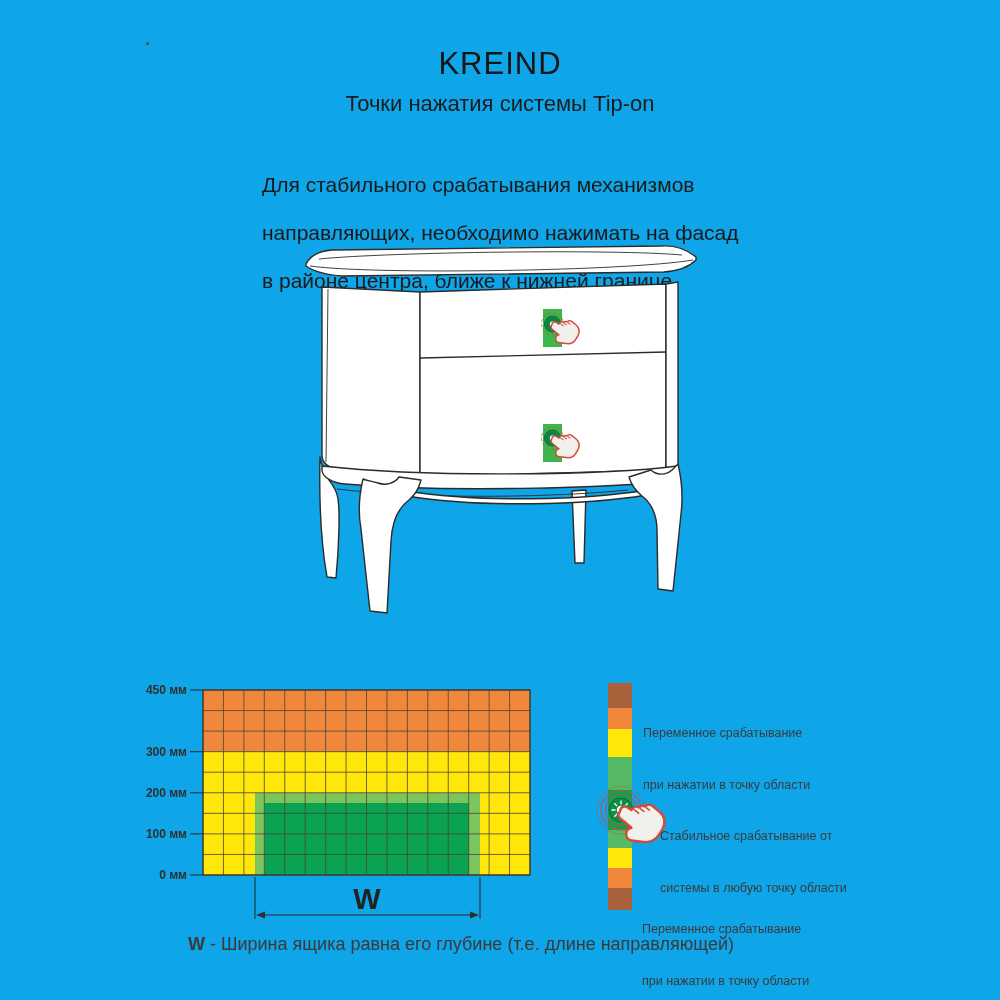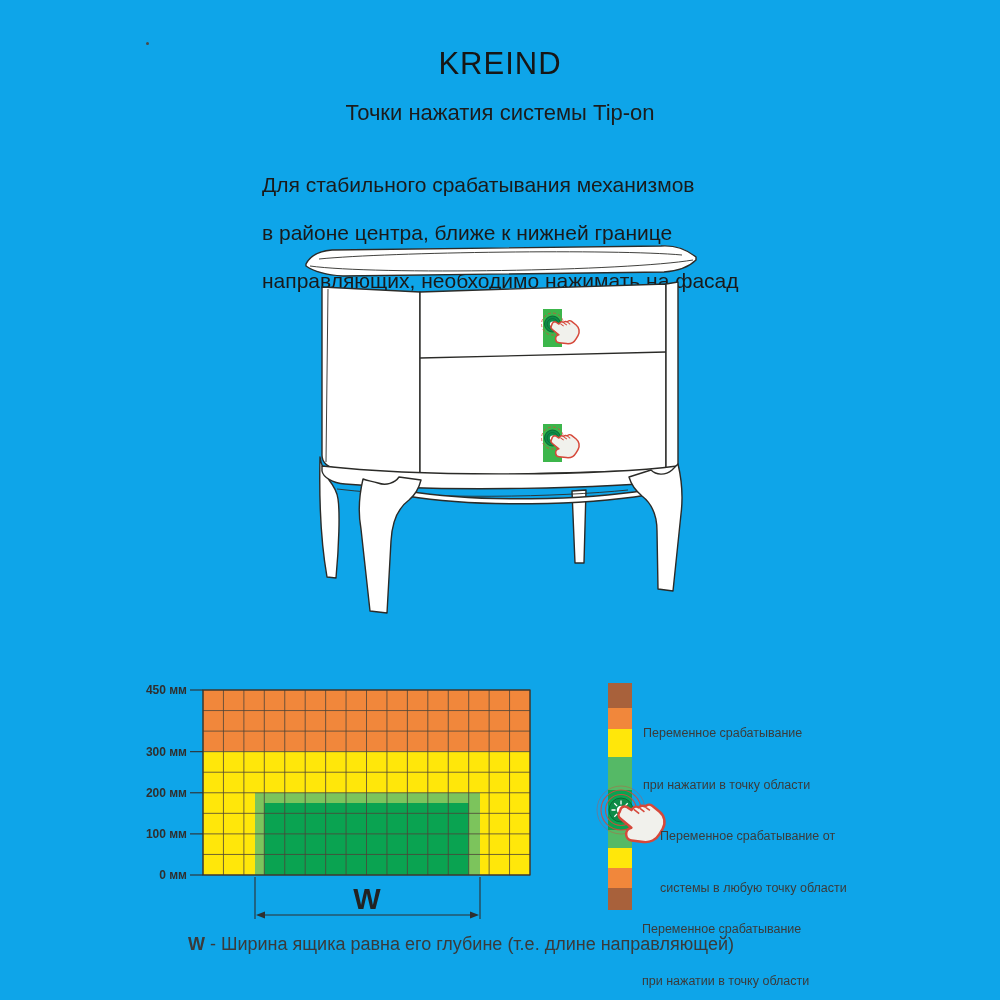--- a/index.html
+++ b/index.html
@@ -1,21 +1,21 @@
 <!DOCTYPE html>
 <html><head>
 <meta charset="utf-8">
 <style>
   html,body{margin:0;padding:0;background:#ffffff;}
   .page{position:relative;width:1000px;height:1000px;background:#0ea5e9;overflow:hidden;
         font-family:"Liberation Sans", sans-serif;color:#1c1c1c;}
   .stray-dot{position:absolute;left:146px;top:42px;width:3px;height:3px;background:#4a4a4a;border-radius:50%;}
   .header{position:absolute;left:0;right:0;top:46px;text-align:center;}
   .brand{font-size:31px;font-weight:400;letter-spacing:1px;color:#161616;}
-  .subtitle{font-size:22px;margin-top:18px;color:#1c1c1c;}
+  .subtitle{font-size:22px;margin-top:9px;color:#1c1c1c;}
   .intro{position:absolute;left:262px;top:132px;font-size:21px;line-height:32px;color:#1a1a1a;}
   .intro span{display:block;margin-top:16px;}
   svg{position:absolute;}
   #furniture{left:270px;top:235px;width:460px;height:400px;}
   #zones{left:140px;top:665px;width:470px;height:265px;}
   #legend-icon{left:585px;top:777px;width:90px;height:90px;}
   .outline{fill:#ffffff;stroke:#2b2b28;stroke-width:1.4;stroke-linejoin:round;}
   .thin{fill:none;stroke:#2b2b28;stroke-width:0.9;}
   .mid{fill:none;stroke:#2b2b28;stroke-width:1.3;}
   .hand{fill:#f1f1ec;stroke:#d6483a;stroke-width:1.6;stroke-linejoin:round;}
@@ -46,22 +46,22 @@
 
   <div class="stray-dot"></div>
 
   <div class="header">
     <div class="brand">KREIND</div>
     <div class="subtitle">Точки нажатия системы Tip-on</div>
   </div>
 
   <p class="intro">
     <span>Для стабильного срабатывания механизмов</span>
+    <span>направляющих, необходимо нажимать на фасад</span>
     <span>в районе центра, ближе к нижней границе</span>
-    <span>направляющих, необходимо нажимать на фасад</span>
   </p>
 
   <svg id="furniture" viewBox="270 235 460 400">
     <defs>
       <g id="handA">
         <path class="hand" d="M-1.5,0.5 C-3.1,1 -4,2.6 -3.6,4.2 L-1.3,13.2 C-3.3,12.4 -5.6,13 -6.7,14.9 C-7.7,16.5 -7.4,18.6 -6,19.9 L-0.4,25.2 C2.6,28.1 7.1,28.9 10.9,27.2 L14.6,25.6 C18.5,23.9 20.6,19.6 19.5,15.5 L17.9,9.6 C17.4,7.9 15.6,6.9 13.9,7.4 C13.4,5.9 11.8,5 10.3,5.5 C9.8,4 8.2,3.1 6.7,3.6 L5.4,4 L4.4,1.1 C3.9,-0.5 2.1,-1.3 0.5,-0.8 Z"></path>
         <path class="hand-lines" d="M6.9,4.6 L8.1,8.8 M10.5,6.4 L11.5,9.9 M14,8.2 L14.9,11.2"></path>
       </g>
     </defs>
 
@@ -167,21 +167,21 @@
     <circle cx="36" cy="33" r="4.2" fill="#ffffff"></circle>
     <path class="burst" d="M41.5,33 H45.5 M26.5,33 H30.5 M36,27.5 V23.5 M36,38.5 V42.5 M39.9,29.1 L42.7,26.3 M32.1,36.9 L29.3,39.7 M39.9,36.9 L42.7,39.7 M32.1,29.1 L29.3,26.3"></path>
     <use href="#handB" transform="translate(36,33) rotate(-36) scale(1.55)"></use>
   </svg>
 
   <div class="legend-label" id="legend-label-top">
     <span>Переменное срабатывание</span>
     <span>при нажатии в точку области</span>
   </div>
   <div class="legend-label" id="legend-label-mid">
-    <span>Переменное срабатывание от</span>
+    <span>Стабильное срабатывание от</span>
     <span>системы в любую точку области</span>
   </div>
   <div class="legend-label" id="legend-label-bottom">
     <span>Переменное срабатывание</span>
     <span>при нажатии в точку области</span>
   </div>
 
 </div>
 
 </body></html>

